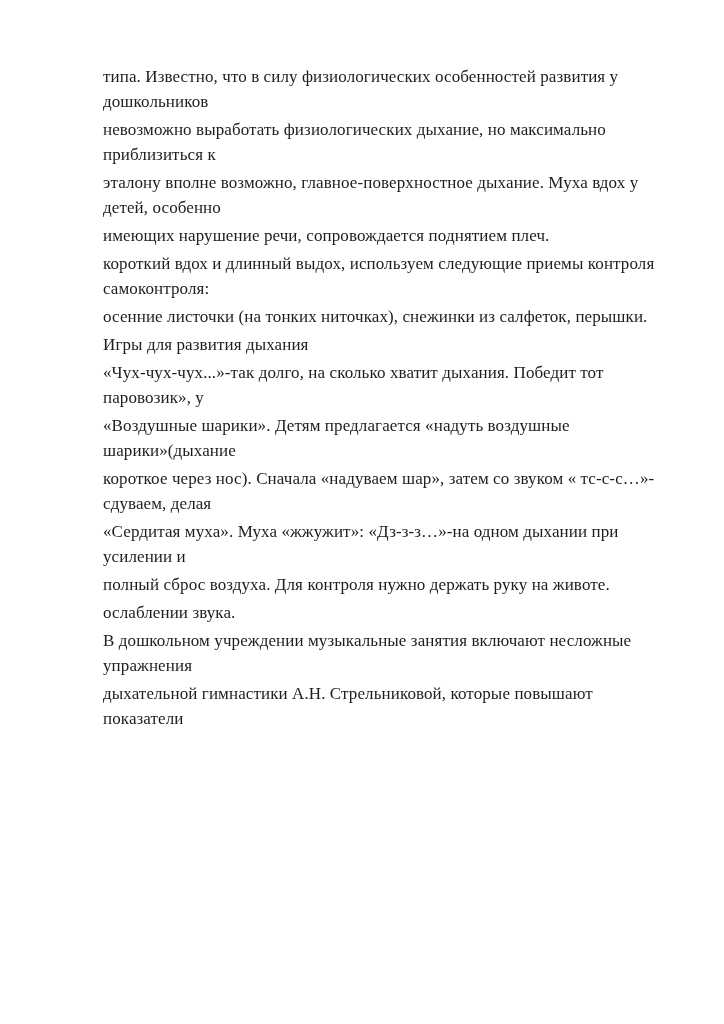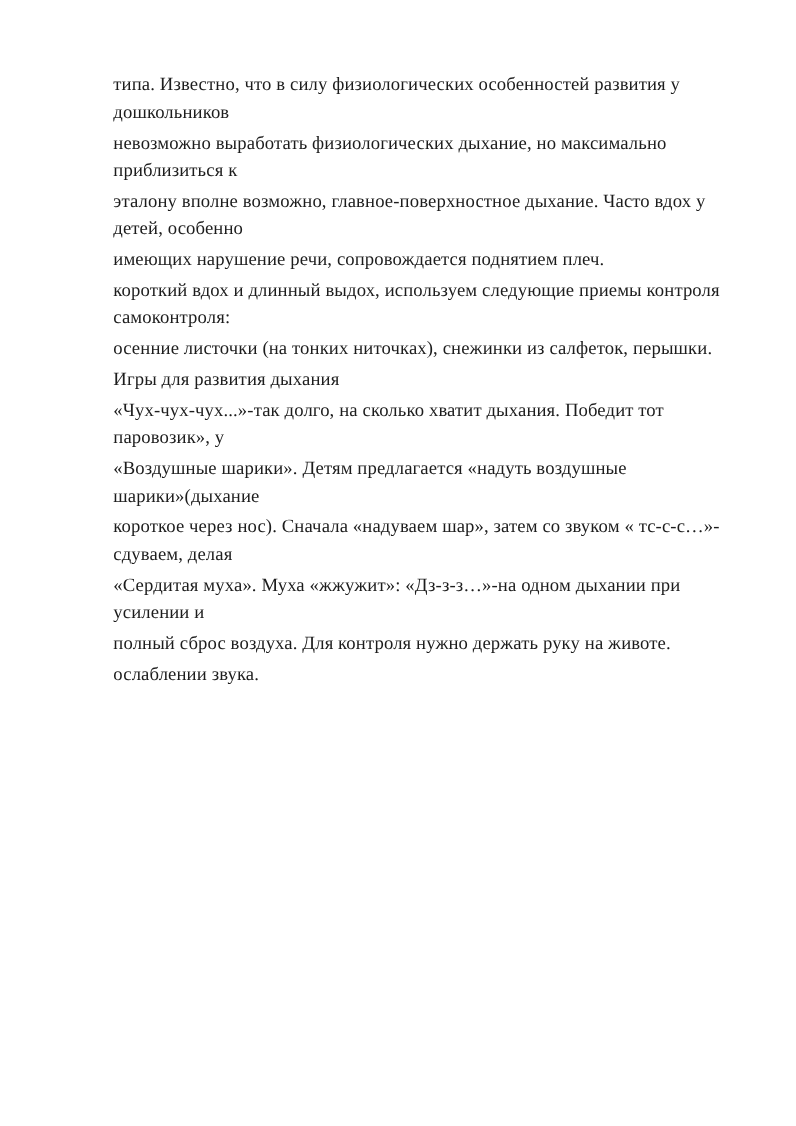--- a/index.html
+++ b/index.html
@@ -37,31 +37,35 @@
 </style>
 </head>
 <body style="background: rgb(255, 255, 255);">
 
 <div class="page">
   <div class="doc-body" style="color: rgb(29, 29, 29);">
       <p>типа. Известно, что в силу физиологических особенностей развития у
 дошкольников</p>
       <p>невозможно выработать физиологических дыхание, но максимально
 приблизиться к</p>
-      <p>эталону вполне возможно, главное-поверхностное дыхание. Часто вдох у
+      <p>эталону вполне возможно, главное-поверхностное дыхание. Муха вдох у
 детей, особенно</p>
       <p>имеющих нарушение речи, сопровождается поднятием плеч.</p>
       <p>короткий вдох и длинный выдох, используем следующие приемы контроля
 самоконтроля:</p>
       <p>осенние листочки (на тонких ниточках), снежинки из салфеток, перышки.</p>
       <p>Игры для развития дыхания</p>
       <p>«Чух-чух-чух...»-так долго, на сколько хватит дыхания. Победит тот
 паровозик», у</p>
       <p>«Воздушные шарики». Детям предлагается «надуть воздушные
 шарики»(дыхание</p>
       <p>короткое через нос). Сначала «надуваем шар», затем со звуком « тс-с-с…»-
 сдуваем, делая</p>
       <p>«Сердитая муха». Муха «жжужит»: «Дз-з-з…»-на одном дыхании при
 усилении и</p>
       <p>полный сброс воздуха. Для контроля нужно держать руку на животе.</p>
       <p>ослаблении звука.</p>
+      <p>В дошкольном учреждении музыкальные занятия включают несложные
+упражнения</p>
+      <p>дыхательной гимнастики А.Н. Стрельниковой, которые повышают
+показатели</p>
     </div>
 </div>
 
 </body></html>

